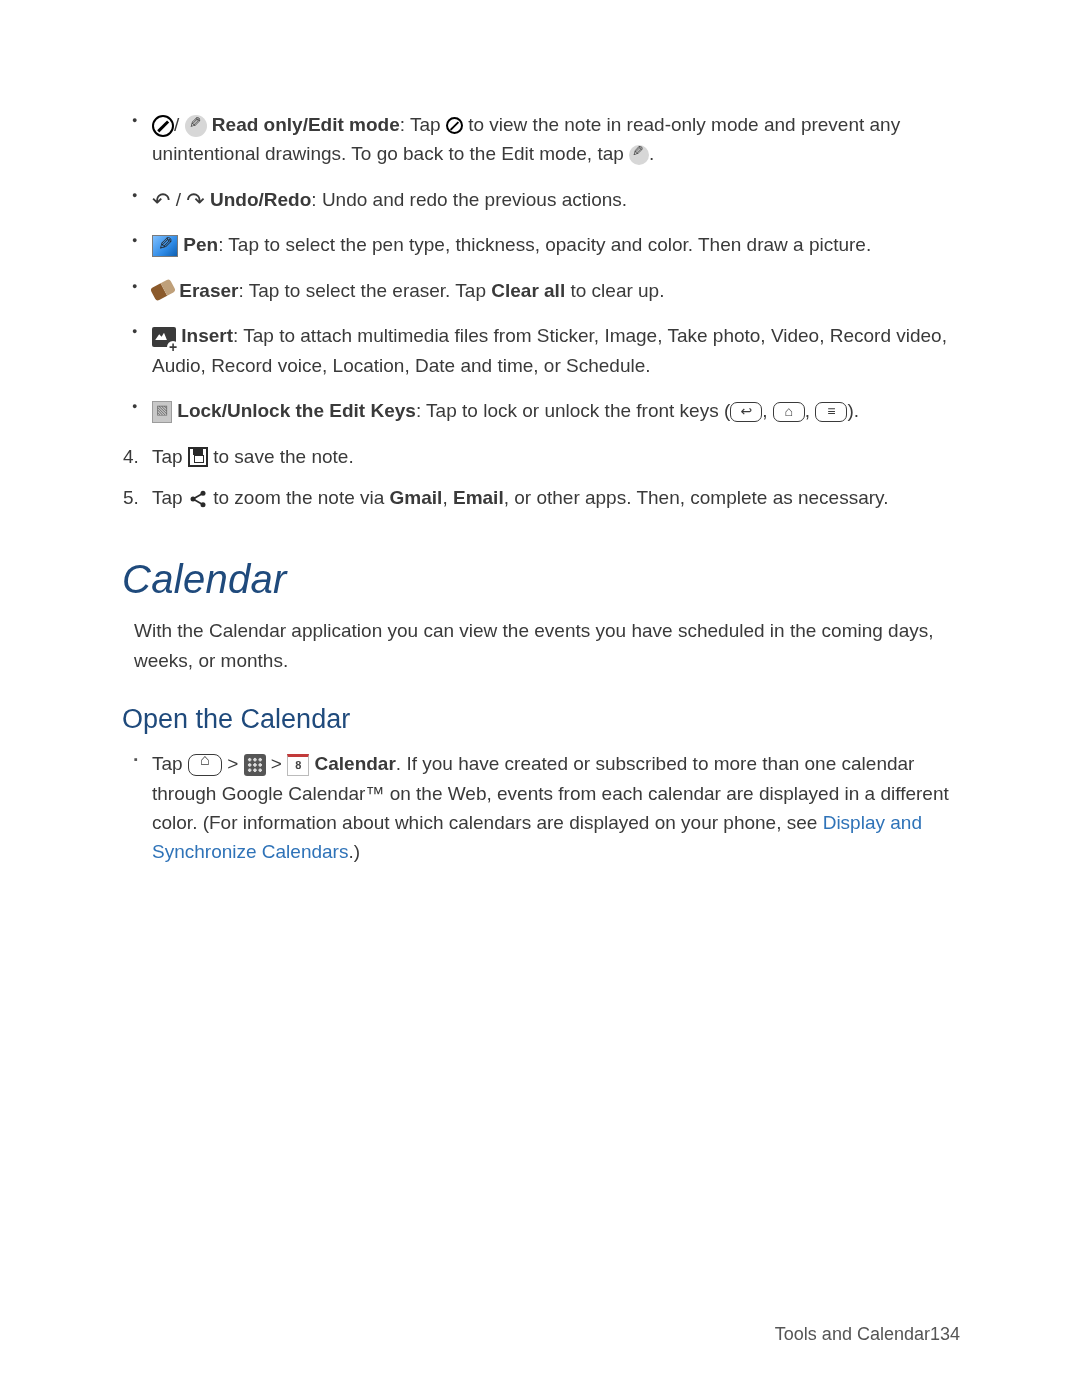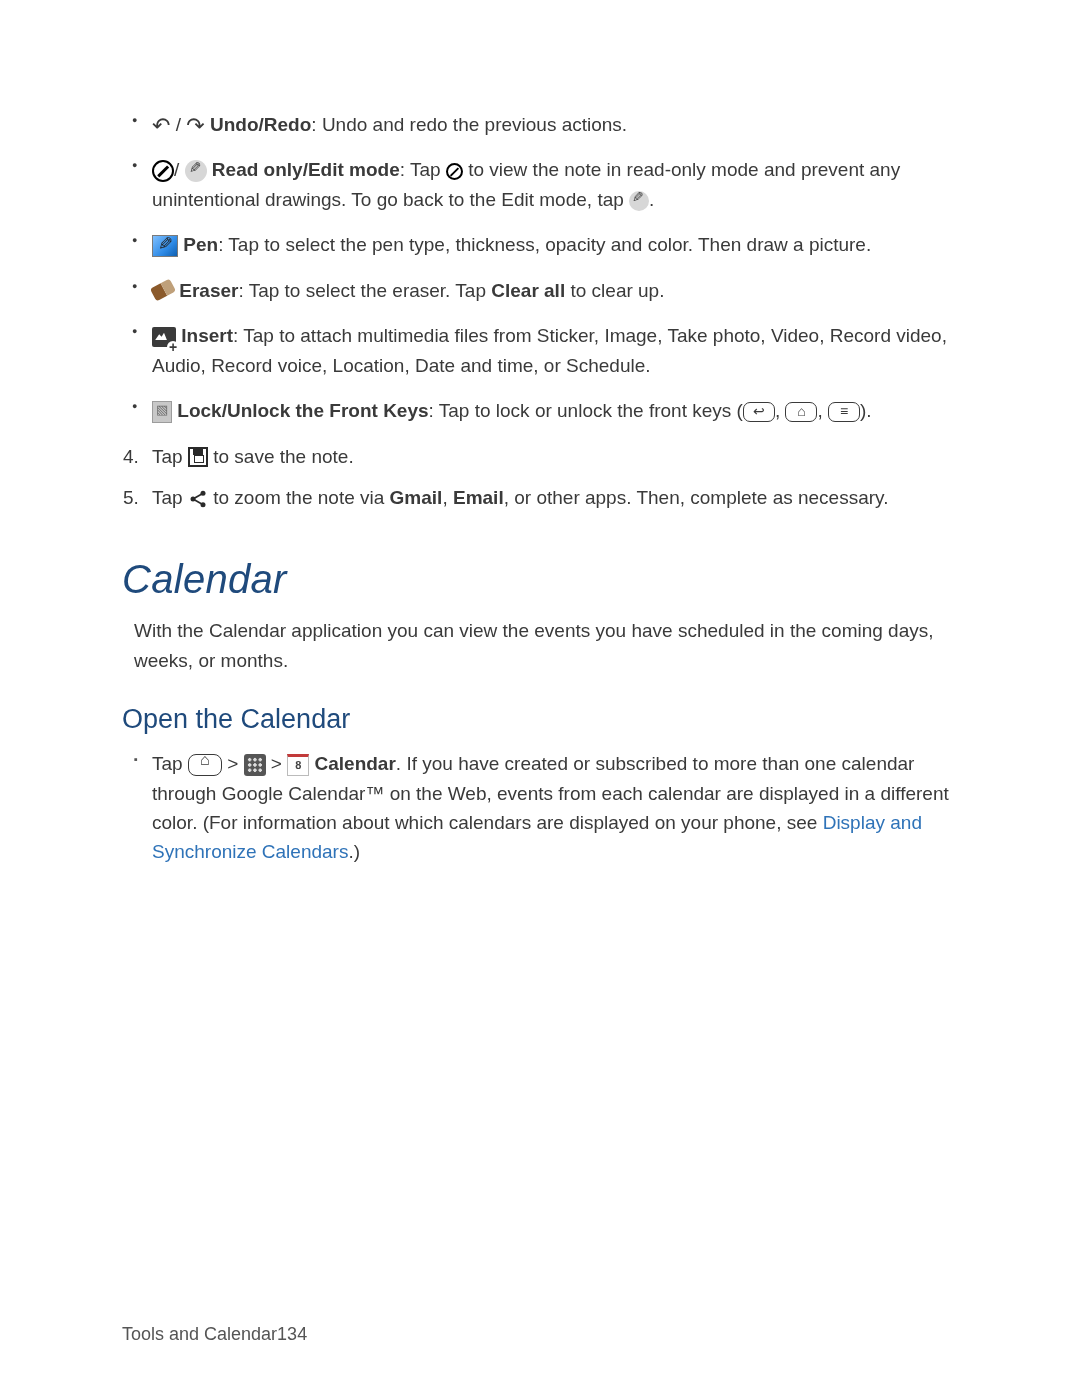--- a/index.html
+++ b/index.html
@@ -94,21 +94,21 @@
     color: #2f73b8;
     text-decoration: none;
   }
 
   .footer {
     position: absolute;
     left: 122px;
     right: 120px;
     bottom: 48px;
     display: flex;
-    justify-content: flex-start;
+    justify-content: flex-end;
     font-size: 18px;
     color: #555;
   }
 
   
   .ic {
     display: inline-block;
     vertical-align: middle;
     position: relative;
     line-height: 1;
@@ -383,50 +383,50 @@
     color:#444;
   }
 
 </style>
 </head>
 <body>
 
 <ul class="bullets">
 
   <li>
+    <span class="ic ic-prohibit-lg"></span><span>/ </span><span class="ic ic-pencil-pill"></span>
+    <strong>Read only/Edit mode</strong><span>: Tap </span><span class="ic ic-prohibit-sm"></span><span> to view the note in read-only mode and prevent any unintentional drawings. To go back to the Edit mode, tap </span><span class="ic ic-pencil-pill-sm"></span><span>.</span>
+  </li>
+
+  <li>
     <span class="ic ic-undo">↶</span>
     <span> / </span>
     <span class="ic ic-redo">↷</span>
     <strong>Undo/Redo</strong><span>: Undo and redo the previous actions.</span>
   </li>
 
-  <li>
-    <span class="ic ic-prohibit-lg"></span><span>/ </span><span class="ic ic-pencil-pill"></span>
-    <strong>Read only/Edit mode</strong><span>: Tap </span><span class="ic ic-prohibit-sm"></span><span> to view the note in read-only mode and prevent any unintentional drawings. To go back to the Edit mode, tap </span><span class="ic ic-pencil-pill-sm"></span><span>.</span>
-  </li>
-
 
   <li>
     <span class="ic ic-pen"></span>
     <strong>Pen</strong><span>: Tap to select the pen type, thickness, opacity and color. Then draw a picture.</span>
   </li>
 
   <li>
     <span class="ic ic-eraser"></span>
     <strong>Eraser</strong><span>: Tap to select the eraser. Tap </span><strong>Clear all</strong><span> to clear up.</span>
   </li>
 
   <li>
     <span class="ic ic-insert"></span>
     <strong>Insert</strong><span>: Tap to attach multimedia files from Sticker, Image, Take photo, Video, Record video, Audio, Record voice, Location, Date and time, or Schedule.</span>
   </li>
 
   <li>
     <span class="ic ic-locktile"></span>
-    <strong>Lock/Unlock the Front Keys</strong><span>: Tap to lock or unlock the front keys (</span><span class="ic-keycap">↩</span><span>, </span><span class="ic-keycap">⌂</span><span>, </span><span class="ic-keycap">≡</span><span>).</span>
+    <strong>Lock/Unlock the Edit Keys</strong><span>: Tap to lock or unlock the front keys (</span><span class="ic-keycap">↩</span><span>, </span><span class="ic-keycap">⌂</span><span>, </span><span class="ic-keycap">≡</span><span>).</span>
   </li>
 
 </ul>
 
 <ol class="main" start="4">
   <li>
     <span>Tap </span><span class="ic ic-save"></span><span> to save the note.</span>
   </li>
   <li>
     <span>Tap </span><span class="ic ic-share">

